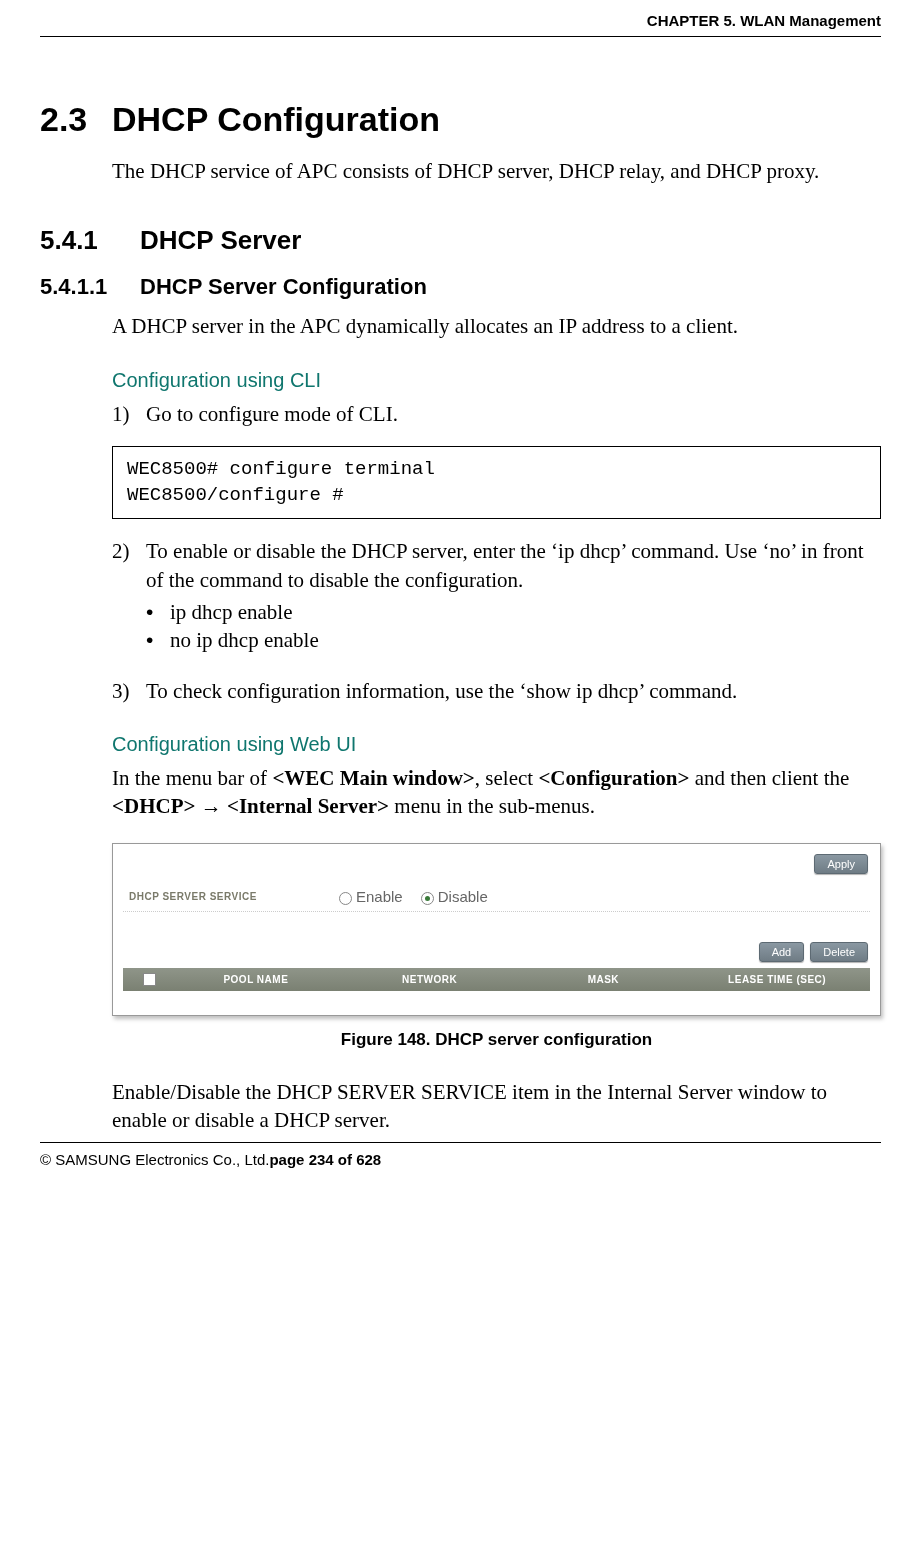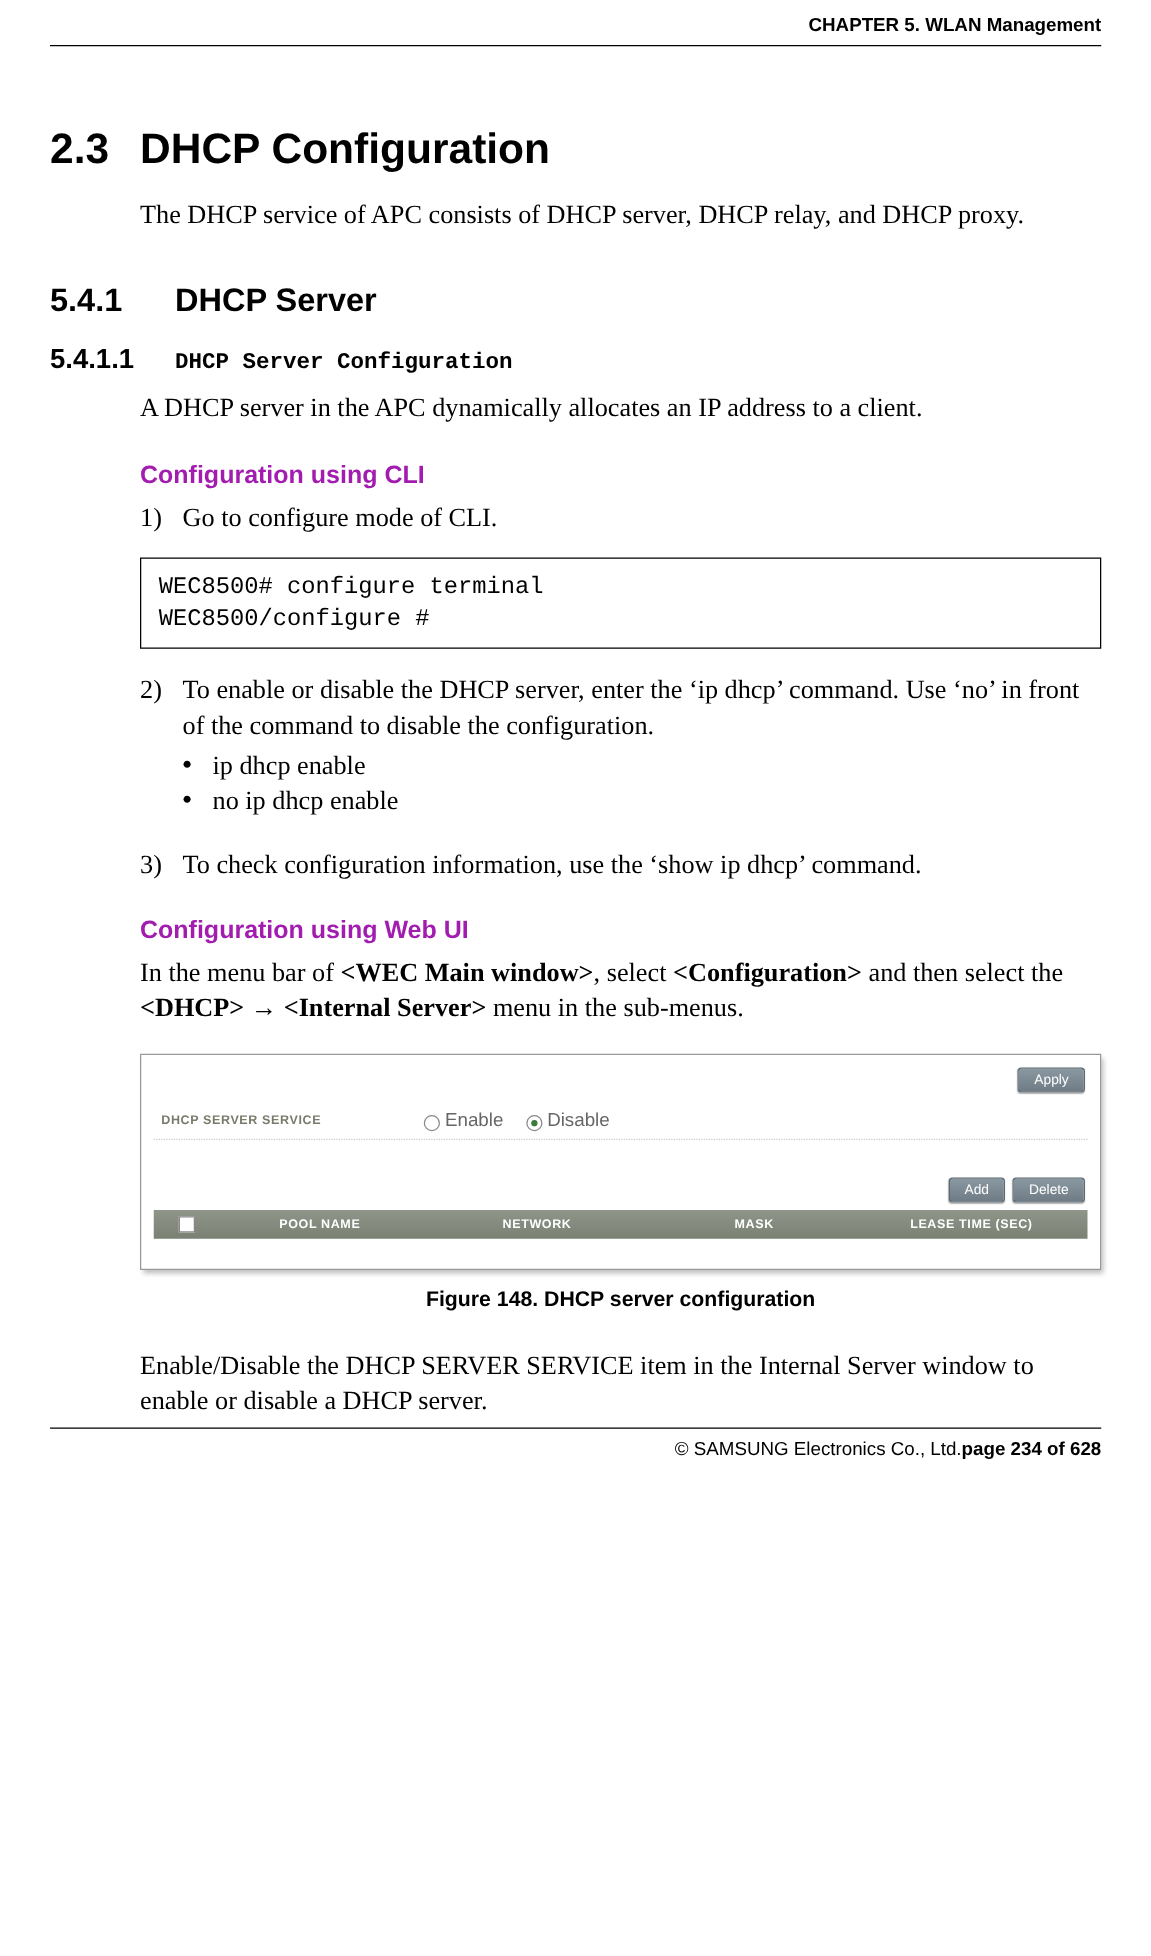--- a/index.html
+++ b/index.html
@@ -83,29 +83,28 @@
     margin-top: 10px;
     margin-bottom: 12px;
   }
   .h-subsub .num {
     font-size: 22px;
     font-weight: bold;
     width: 100px;
     flex: none;
   }
   .h-subsub .title {
-    font-size: 18px;
-    font-weight: bold;
-    font-family: Liberation Mono, monospace;
+    font-size: 22px;
+    font-weight: bold;
   }
   .blue-head {
     font-family: Arial, Helvetica, sans-serif;
-    font-weight: bold;
+    font-weight: normal;
     font-size: 20px;
-    color: #a21caf;
+    color: #0f766e;
     margin-top: 28px;
     margin-bottom: 8px;
     margin-left: 72px;
   }
   .list-item {
     display: flex;
     margin-left: 72px;
     font-size: 21px;
     line-height: 1.35;
     margin-bottom: 4px;
@@ -250,21 +249,21 @@
     bottom: 26px;
     left: 40px;
     right: 40px;
   }
   .footer .rule {
     border-top: 1px solid #000;
     margin-bottom: 8px;
   }
   .footer .row {
     display: flex;
-    justify-content: flex-end;
+    justify-content: flex-start;
     font-family: Arial, Helvetica, sans-serif;
     font-size: 15px;
   }
   .footer .right { font-weight: bold; }
 </style>
 </head>
 <body>
 
 <div class="page">
   <div class="header-right">CHAPTER 5. WLAN Management</div>
@@ -312,21 +311,21 @@
       <span>no ip dhcp enable</span>
     </div>
 
     <div class="list-item" style="margin-top:22px;">
       <span class="marker">3)</span>
       <span class="text">To check configuration information, use the ‘show ip dhcp’ command.</span>
     </div>
 
     <div class="blue-head">Configuration using Web UI</div>
     <div class="webui-nav">
-      <span>In the menu bar of </span><b>&lt;WEC Main window&gt;</b><span>, select </span><b>&lt;Configuration&gt;</b><span> and then select the </span><b>&lt;DHCP&gt;</b><span> → </span><b>&lt;Internal Server&gt;</b><span> menu in the sub-menus.</span>
+      <span>In the menu bar of </span><b>&lt;WEC Main window&gt;</b><span>, select </span><b>&lt;Configuration&gt;</b><span> and then client the </span><b>&lt;DHCP&gt;</b><span> → </span><b>&lt;Internal Server&gt;</b><span> menu in the sub-menus.</span>
     </div>
 
     <div class="screenshot-box">
       <div class="ss-toprow">
         <span class="ss-btn">Apply</span>
       </div>
       <div class="ss-servicerow">
         <span class="ss-label">DHCP SERVER SERVICE</span>
         <span class="ss-radio">
           <span class="circle"></span>

